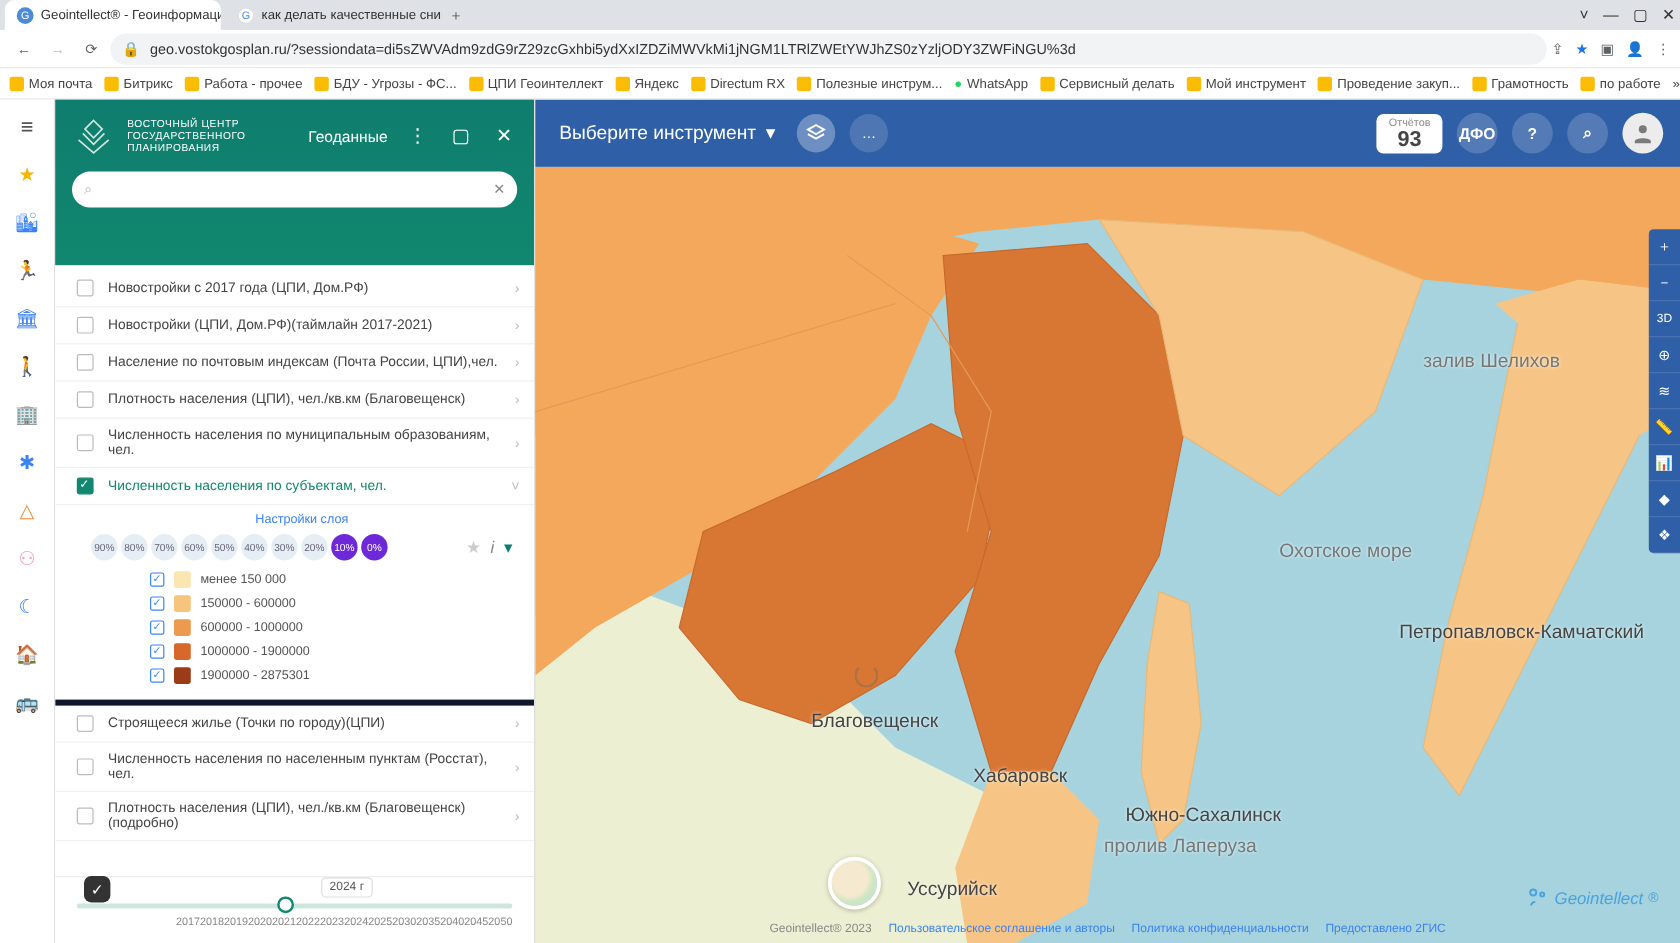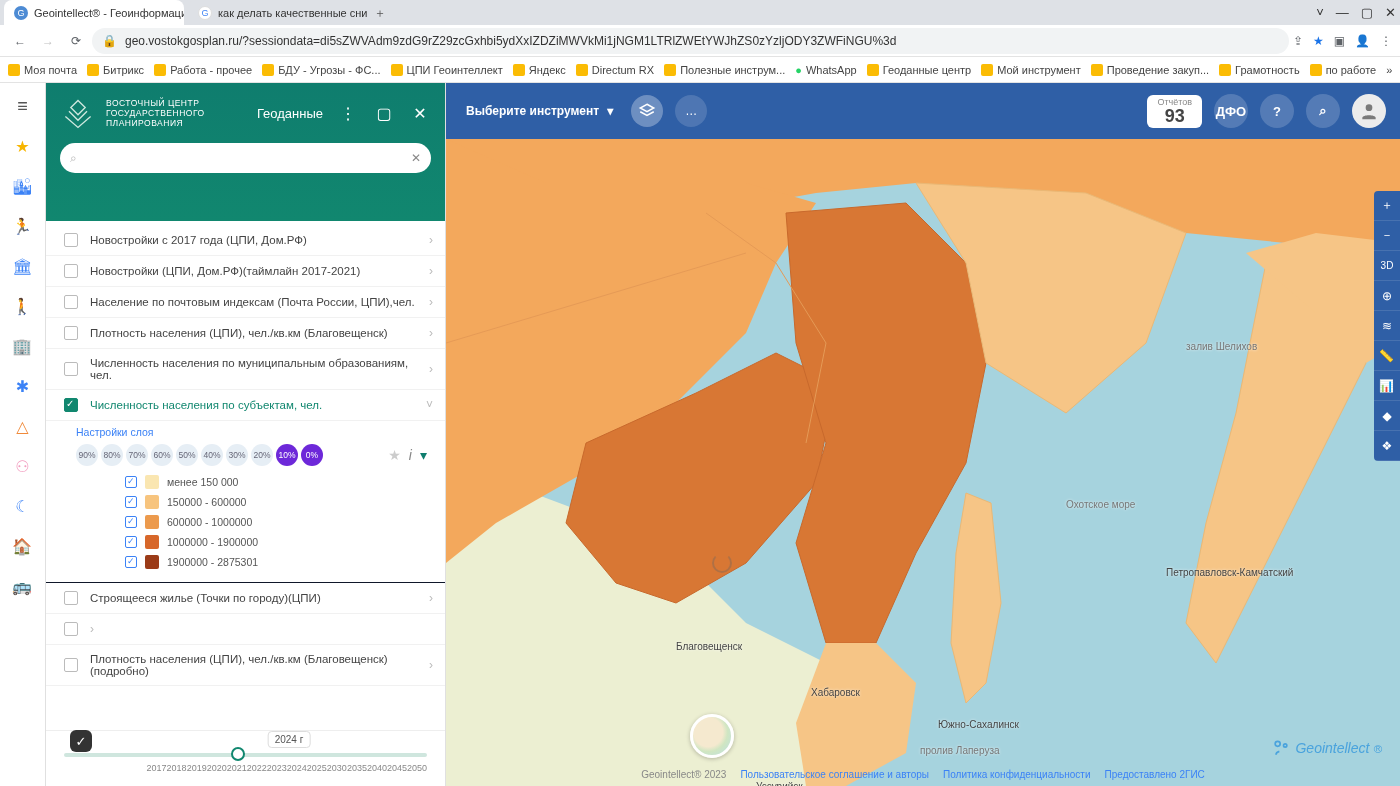--- a/index.html
+++ b/index.html
@@ -74,21 +74,21 @@
     border-bottom: 1px solid #f1f1f1; position:relative; cursor:pointer;
   }
   .layer-row .chk { width:14px; height:14px; border:1.5px solid #bbb; border-radius:2px; flex:0 0 auto; }
   .layer-row.checked .chk { background:#11876f; border-color:#11876f; position:relative; }
   .layer-row.checked .chk::after { content:'✓'; color:#fff; font-size:10px; position:absolute; left:1px; top:-1px; }
   .layer-row .label { flex:1; font-size:11.5px; color:#444; }
   .layer-row .chev { color:#bbb; }
   .layer-row.active { background:#fff; }
   .layer-row.active .label { color:#11876f; }
   .layer-expand {
-    padding: 4px 18px 10px 30px; border-bottom:1px solid #0f172a; background:#fff;
+    padding: 4px 18px 10px 30px; border-bottom:5px solid #0f172a; background:#fff;text-align:center;
   }
   .settings-link { color:#3b82f6; font-size:10.5px; margin-bottom:6px; display:inline-block; }
   .opacity-row { display:flex; align-items:center; gap: 3px; }
   .op-b {
     width:22px; height:22px; border-radius:50%; background:#e6eef5; color:#667;
     font-size:8.5px; display:flex; align-items:center; justify-content:center;
   }
   .op-b.sel { background:#6d28d9; color:#fff; }
   .opacity-icons { margin-left:auto; display:flex; gap:8px; color:#888; font-size:14px; align-items:center; }
   .opacity-icons .filter-ic { color:#0f7d6e; }
@@ -109,29 +109,29 @@
   .tl-track { margin-top:18px; height:4px; background:#cfe6de; border-radius:2px; position:relative; }
   .tl-handle { width:14px; height:14px; background:#fff; border:2px solid #11876f; border-radius:50%; position:absolute; top:-6px; left:46%; }
   .tl-labels { display:flex; justify-content:flex-end; font-size:9px; color:#888; margin-top:6px; }
 
   
   .map-area {
     flex:1; position:relative; overflow:hidden;
   }
   .map-svg { position:absolute; inset:0; width:100%; height:100%; }
   .map-labels { position:absolute; inset:0; pointer-events:none; }
-  .map-label { position:absolute; font-size:10px; color:#777; text-shadow: 0 0 3px rgba(255,255,255,.85); white-space:nowrap;margin-top:48px; }
+  .map-label { position:absolute; font-size:16px; color:#777; text-shadow: 0 0 3px rgba(255,255,255,.85); white-space:nowrap; }
   .map-label.city { color:#444; font-weight:500; }
 
   .top-tools {
     position:absolute; top:0; left:0; right:0; height:56px;
     background: #2f5fa6; color:#fff; display:flex; align-items:center;
     padding: 0 14px; gap: 12px;
   }
-  .tool-sel { display:flex; align-items:center; gap:8px; font-size:12px; padding:0 6px;font-weight:bold; }
+  .tool-sel { display:flex; align-items:flex-end; gap:8px; font-size:16px; padding:0 6px; }
   .tool-btn {
     width:32px; height:32px; border-radius:50%; background:rgba(255,255,255,.15);
     display:flex; align-items:center; justify-content:center;
   }
   .tool-btn.selected { background: rgba(255,255,255,.3); }
   .top-tools .right { margin-left:auto; display:flex; align-items:center; gap:12px; }
   .reports-badge {
     background:#fff; color:#b37a00; border-radius:6px; padding:3px 10px; text-align:center;
     display:flex; flex-direction:column; align-items:center; line-height:1;
   }
@@ -249,21 +249,21 @@
   <span class="bookmark">
       <span class="bm-ic"></span>
       <span>Полезные инструм...</span>
     </span>
   <span class="bookmark">
       <span style="color:#25d366">●</span>
       <span>WhatsApp</span>
     </span>
   <span class="bookmark">
       <span class="bm-ic"></span>
-      <span>Геоданные центр</span>
+      <span>Сервисный делать</span>
     </span>
   <span class="bookmark">
       <span class="bm-ic"></span>
       <span>Мой инструмент</span>
     </span>
   <span class="bookmark">
       <span class="bm-ic"></span>
       <span>Проведение закуп...</span>
     </span>
   <span class="bookmark">
@@ -415,20 +415,21 @@
         </div>
       </div>
 
       <div class="layer-row">
         <div class="chk"></div>
         <div class="label">Строящееся жилье (Точки по городу)(ЦПИ)</div>
         <div class="chev">›</div>
       </div>
       <div class="layer-row">
         <div class="chk"></div>
+        <div class="label">Численность населения по населенным пунктам (Росстат), чел.</div>
         <div class="chev">›</div>
       </div>
       <div class="layer-row">
         <div class="chk"></div>
         <div class="label">Плотность населения (ЦПИ), чел./кв.км (Благовещенск)(подробно)</div>
         <div class="chev">›</div>
       </div>
     </div>
 
     <div class="timeline">

